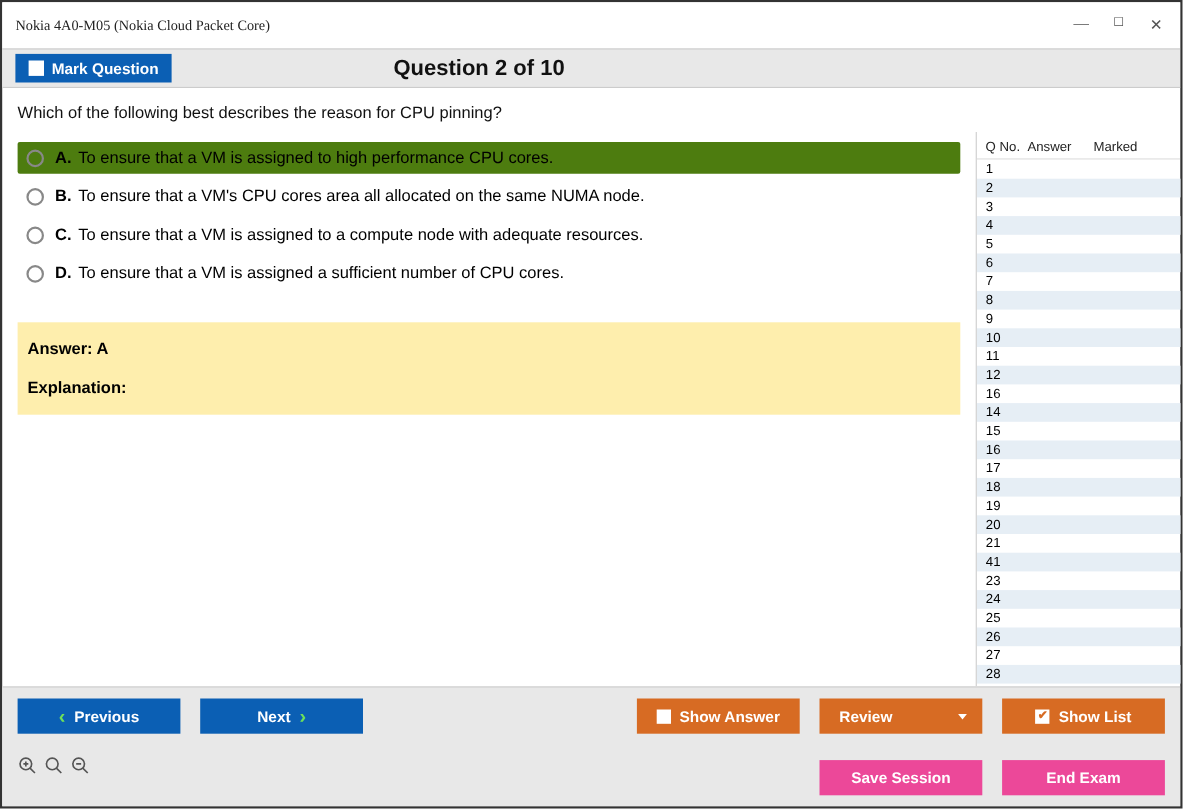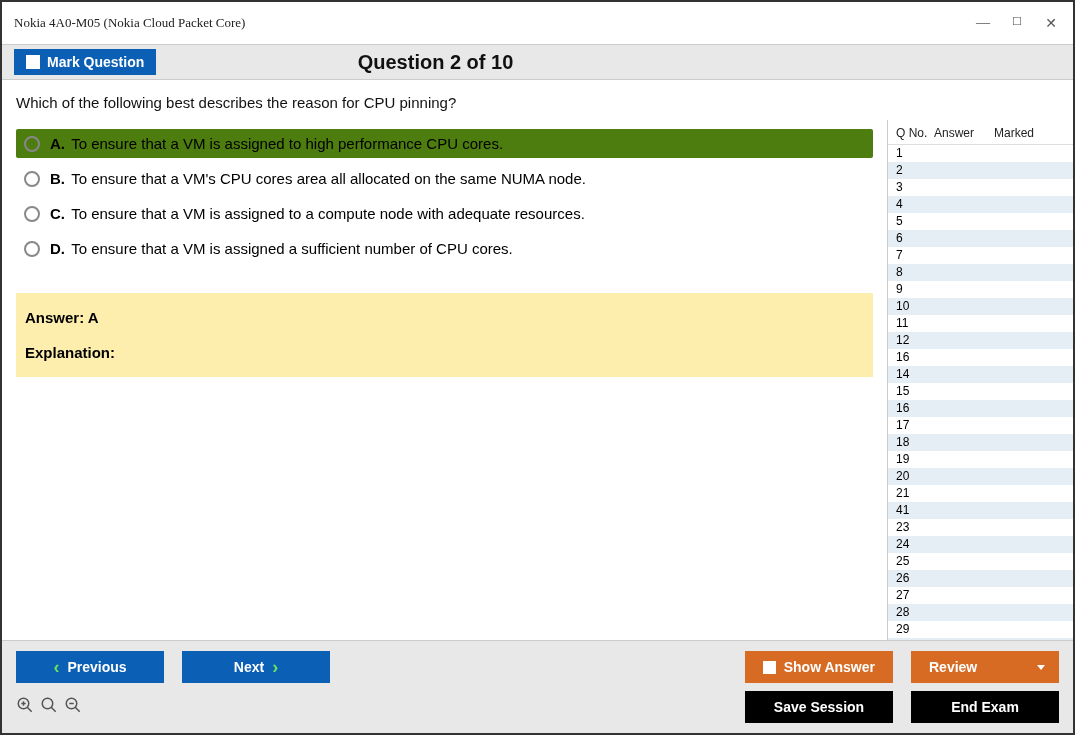--- a/index.html
+++ b/index.html
@@ -155,21 +155,21 @@
     gap: 8px;
     font-weight: bold;
     font-size: 14px;
     color: #fff;
     padding: 0 18px;
     cursor: pointer;
     min-width: 148px;
   }
   .btn-blue { background: #0b5fb4; }
   .btn-orange { background: #d76b23; }
-  .btn-dark { background: #000000; }
+  .btn-dark { background: #ec4899; margin-top: 16px; }
   .arrow-l { color: #6ee05a; font-size: 18px; line-height: 1; }
   .arrow-r { color: #6ee05a; font-size: 18px; line-height: 1; }
   .chkbox-sm { width: 13px; height: 13px; background: #fff; display: inline-block; }
   .chkbox-sm.checked::after { content: '✔'; color: #d76b23; font-size: 11px; display: block; line-height: 13px; text-align: center; font-weight: bold; }
   .tri-down { width: 0; height: 0; border-left: 4px solid transparent; border-right: 4px solid transparent; border-top: 5px solid #fff; margin-left: auto; }
   .btn-orange.review { justify-content: flex-start; position: relative; padding-right: 16px; }
   .btn-orange.review .tri-down { position: absolute; right: 14px; }
 
   .footer-row2 {
     display: flex;
@@ -408,20 +408,24 @@
       <span class="arrow-r">›</span>
     </div>
     <div class="spacer"></div>
     <div class="btn btn-orange">
       <span class="chkbox-sm"></span>
       <span>Show Answer</span>
     </div>
     <div class="btn btn-orange review">
       <span>Review</span>
       <span class="tri-down"></span>
+    </div>
+    <div class="btn btn-orange">
+      <span class="chkbox-sm checked"></span>
+      <span>Show List</span>
     </div>
   </div>
   <div class="footer-row2">
     <div class="zoom">
       <span><svg width="18" height="18" viewBox="0 0 24 24" fill="none" stroke="#555" stroke-width="2">
             <circle cx="10" cy="10" r="7"></circle>
             <line x1="15" y1="15" x2="21" y2="21"></line>
             <line x1="10" y1="7" x2="10" y2="13"></line>
             <line x1="7" y1="10" x2="13" y2="10"></line>
           </svg></span>

